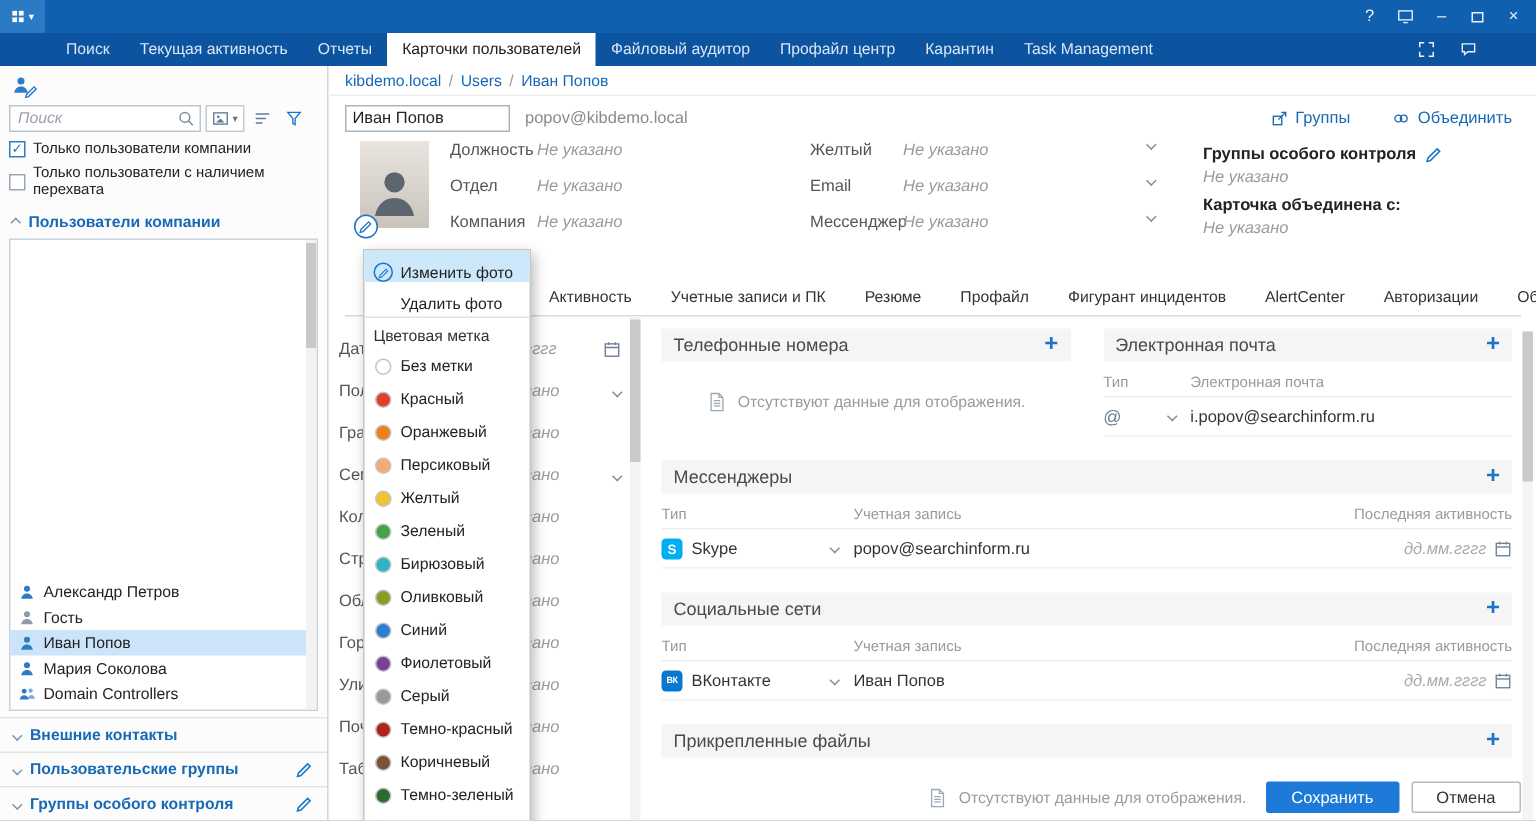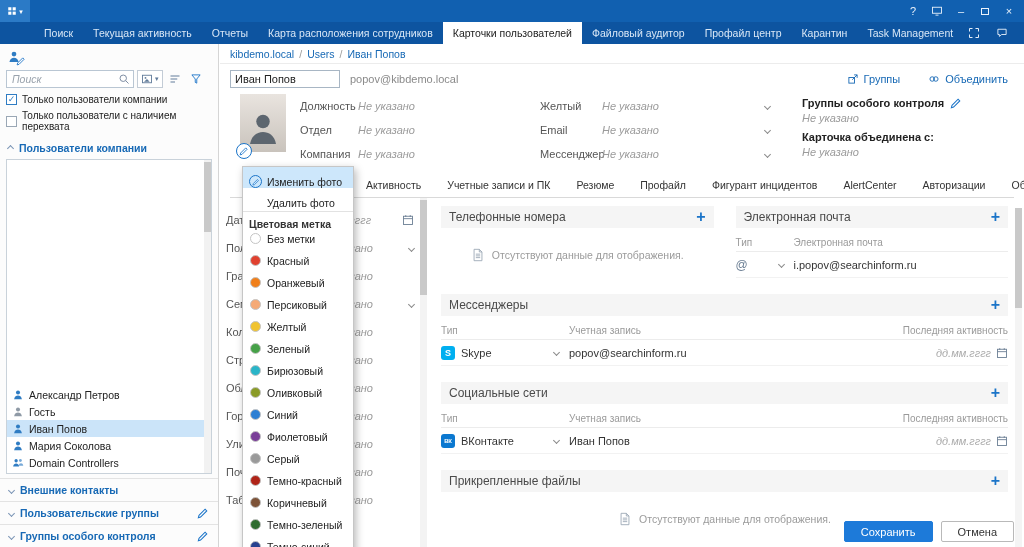--- a/index.html
+++ b/index.html
@@ -71,30 +71,30 @@
   .actionlink{color:var(--link);display:flex;gap:5px;align-items:center}
   .profilerow{display:flex;margin-top:6px}
   .avatarwrap{position:relative;width:46px;height:58px;margin:0 14px 0 10px;flex:0 0 auto}
   .avatar{width:46px;height:58px;background:linear-gradient(#e9e4df,#c9c3bc);display:flex;align-items:flex-end;justify-content:center;overflow:hidden}
   .avatar svg{width:40px;height:44px;color:#5d666f}
   .editbtn{position:absolute;left:-4px;bottom:-7px;width:16px;height:16px;border-radius:50%;background:#fff;border:1px solid #1b74c8;color:#1b74c8;display:flex;align-items:center;justify-content:center}
   .fieldcols{display:flex;flex:1;min-width:0}
   .fcol1{width:240px}
   .fcol2{width:240px}
   .fcol3{flex:1;padding-left:22px}
-  .frow{display:flex;height:24px;align-items:center}
+  .frow{display:flex;height:24px;}
   .flabel{color:#555;white-space:nowrap}
   .fcol1 .flabel{width:58px}
   .fcol2 .flabel{width:62px}
   .fvalue{font-style:italic;color:#9b9b9b;white-space:nowrap}
   .frow .chv{margin-left:auto;margin-right:10px}
   .sg-title{display:flex;align-items:center;gap:6px;font-weight:bold;color:#222;height:18px}
   .sg-title .pencil{color:#1b74c8}
   .sg-val{font-style:italic;color:#9b9b9b;height:16px}
-  .tabsrow{display:flex;border-bottom:1px solid #d9d9d9;margin-top:8px;padding-left:14px}
+  .tabsrow{display:flex;border-bottom:1px solid #d9d9d9;margin-top:21px;padding-left:14px}
   .ptab{padding:5px 13px 6px;font-size:10.5px;color:#333;white-space:nowrap}
   .ptab.active{color:var(--link)}
   .contentrow{flex:1;min-height:0;display:flex;position:relative}
   .formcol{width:200px;padding:8px 0 0 6px;display:flex;flex-direction:column}
   .formrow{height:28px;display:flex;align-items:center;flex:0 0 auto}
   .flab{width:90px;color:#555;white-space:nowrap;overflow:hidden;flex:0 0 auto}
   .fval{font-style:italic;color:#9b9b9b;white-space:nowrap;overflow:hidden;flex:1}
   .fic{margin-left:2px;margin-right:6px;color:#6c7f94;flex:0 0 auto}
   .midscroll{width:7px;background:#f3f3f3;position:relative}
   .sections{flex:1;min-width:0;padding:8px 16px 0 14px;position:relative;overflow:hidden}
@@ -125,22 +125,22 @@
   .btn.secondary{background:#fff;border:1px solid #b9b9b9;color:#333}
 
   
   .cmenu{position:absolute;left:242px;top:166px;width:112px;background:#fff;border:1px solid #c6c6c6;
          box-shadow:2px 3px 8px rgba(0,0,0,.28);z-index:50;font-size:10.5px;padding-bottom:4px}
   .citem{height:21px;display:flex;align-items:flex-end;gap:5px;padding:0 6px;color:#222}
   .citem.hl{background:#cde7fb}
   .circ{width:13px;height:13px;border-radius:50%;border:1px solid #1b74c8;color:#1b74c8;display:flex;align-items:center;justify-content:center;flex:0 0 auto}
   .cindent{width:13px;flex:0 0 auto}
   .csep{height:1px;background:#e2e2e2;margin:2px 0}
-  .chead{padding:4px 6px 3px;font-weight:bold;color:#333}
-  .ccolor{height:22px;display:flex;align-items:flex-start;gap:6px;padding:0 7px;color:#222}
+  .chead{padding:4px 6px 3px;font-weight:normal;color:#333}
+  .ccolor{height:22px;display:flex;align-items:center;gap:6px;padding:0 7px;color:#222}
   .dot{width:11px;height:11px;border-radius:50%;border:1px solid #c4c4c4;flex:0 0 auto}
 </style>
 </head>
 <body>
 
 <svg width="0" height="0" style="position:absolute">
   <defs>
     <symbol id="i-person" viewBox="0 0 16 16">
         <circle cx="8" cy="4.6" r="2.7" fill="currentColor"></circle>
         <path d="M2.8 13.6c.6-3.4 2.9-4.8 5.2-4.8s4.6 1.4 5.2 4.8z" fill="currentColor"></path>
@@ -237,21 +237,20 @@
           <span class="maxbox"></span>
         </div>
       <div class="tb-ico">×</div>
     </div>
   </div>
 
   <div class="navrow">
     <div class="tab">Поиск</div>
     <div class="tab">Текущая активность</div>
     <div class="tab">Отчеты</div>
-    <div class="tab">Карта расположения сотрудников</div>
     <div class="tab active">Карточки пользователей</div>
     <div class="tab">Файловый аудитор</div>
     <div class="tab">Профайл центр</div>
     <div class="tab">Карантин</div>
     <div class="tab">Task Management</div>
     <div class="nav-right">
       <div class="tb-ico">
           <svg class="ico12">
             <use href="#i-expand"></use>
           </svg>

